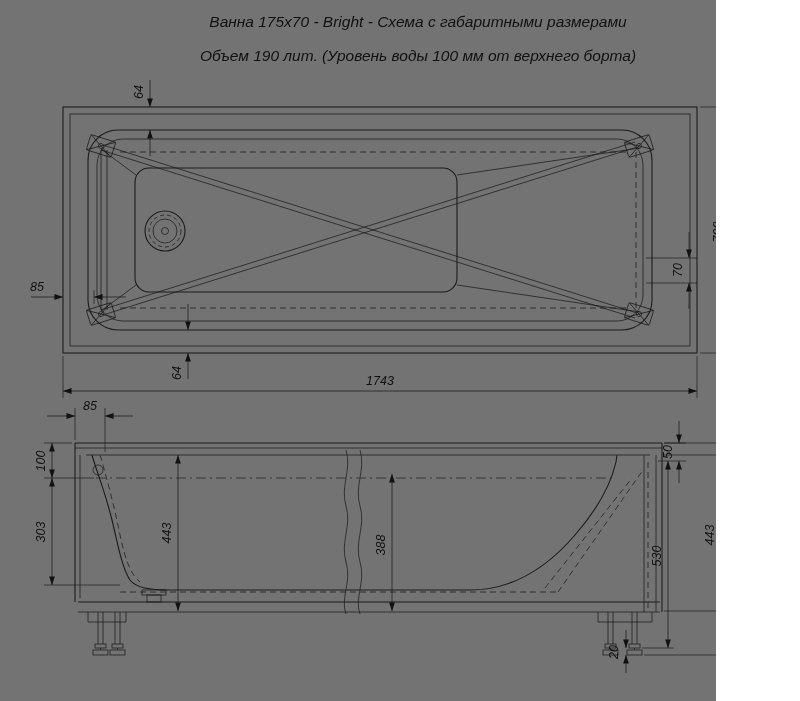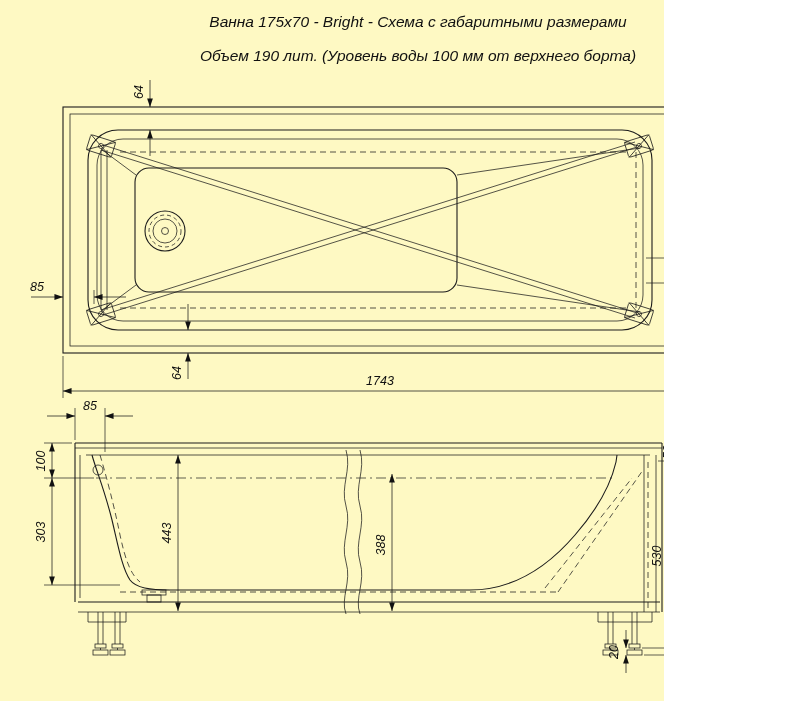--- a/index.html
+++ b/index.html
@@ -1,16 +1,16 @@
 <!DOCTYPE html>
 <html><head>
 <meta charset="utf-8">
 <style>
   html,body{margin:0;padding:0;background:#ffffff;}
-  .page{width:664px;height:701px;background:#fef9c3;position:relative;overflow:hidden;}
+  .page{width:716px;height:701px;background:#737373;position:relative;overflow:hidden;}
   svg{display:block;}
   svg text{font-family:"Liberation Sans", sans-serif;fill:#111;}
   .title-txt{font-size:15.5px;font-style:italic;}
   .dim-txt{font-size:12.5px;font-style:italic;}
   .ln{stroke:#1c1c1c;stroke-width:1.1;fill:none;}
   .thin{stroke:#1c1c1c;stroke-width:0.75;fill:none;}
   .dsh{stroke:#1c1c1c;stroke-width:0.75;fill:none;stroke-dasharray:6 4;}
   .ctr{stroke:#1c1c1c;stroke-width:0.7;fill:none;stroke-dasharray:10 4 2 4;}
   .dimln{stroke:#1c1c1c;stroke-width:0.75;fill:none;}
   .extln{stroke:#1c1c1c;stroke-width:0.7;fill:none;}

